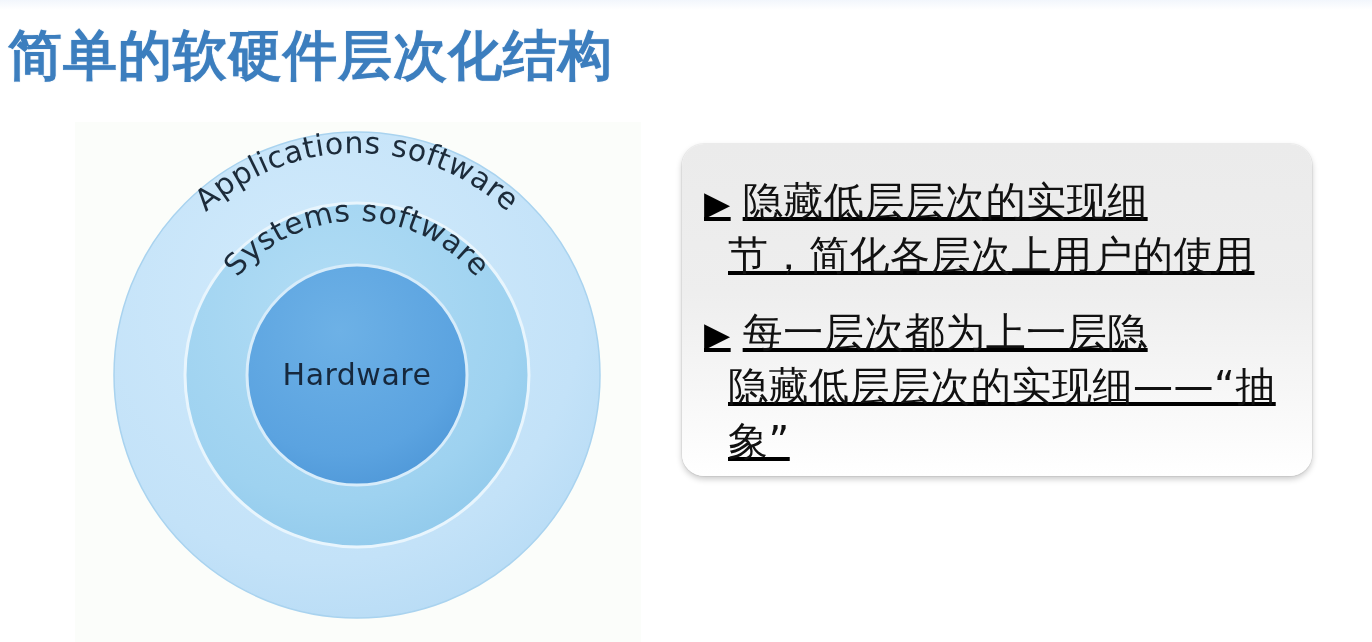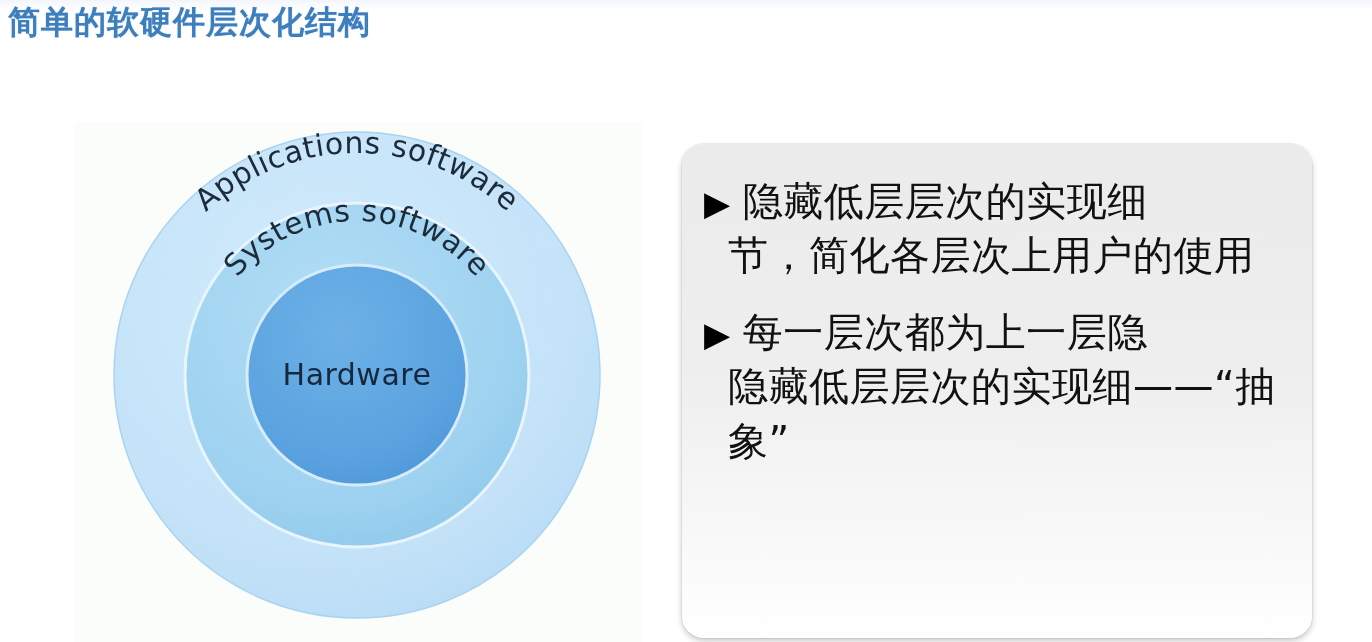--- a/index.html
+++ b/index.html
@@ -20,22 +20,22 @@
     position: absolute;
     left: 0; top: 0;
     width: 1372px; height: 10px;
     background: linear-gradient(to bottom, #f2f6fc 0%, #ffffff 100%);
     pointer-events: none;
   }
 
   .slide-title {
     position: absolute;
     left: 8px;
-    top: 1px;
-    font-size: 32px;
+    top: 20px;
+    font-size: 54px;
     font-weight: bold;
     letter-spacing: 1px;
     color: #3c7ebe;
     text-shadow: 0 0 1px rgba(60,126,190,0.55), 0 1px 1px rgba(255,255,255,0.6);
     white-space: nowrap;
   }
 
   
   .figure-frame {
     position: absolute;
@@ -64,26 +64,27 @@
     fill: #16283d;
     letter-spacing: 0.5px;
   }
 
   
   .bullet-panel {
     position: absolute;
     left: 682px;
     top: 144px;
     width: 630px;
-    height: 494px;
+    height: 332px;
     border-radius: 22px;
     background: linear-gradient(to bottom, #ebebeb 0%, #eeeeee 45%, #f6f6f6 72%, #ffffff 100%);
     box-shadow: 0 3px 6px rgba(0,0,0,0.22), 0 0 0 1px rgba(0,0,0,0.05);
     box-sizing: border-box;
     padding: 26px 22px 10px 22px;
+    text-decoration: underline;
   }
   .bullet {
     display: block;
     color: #111111;
     font-family: "DejaVu Sans", sans-serif;
     font-size: 40px;
     line-height: 1.36;
     letter-spacing: 0.5px;
   }
   .bullet-1 { margin-top: 4px; }

